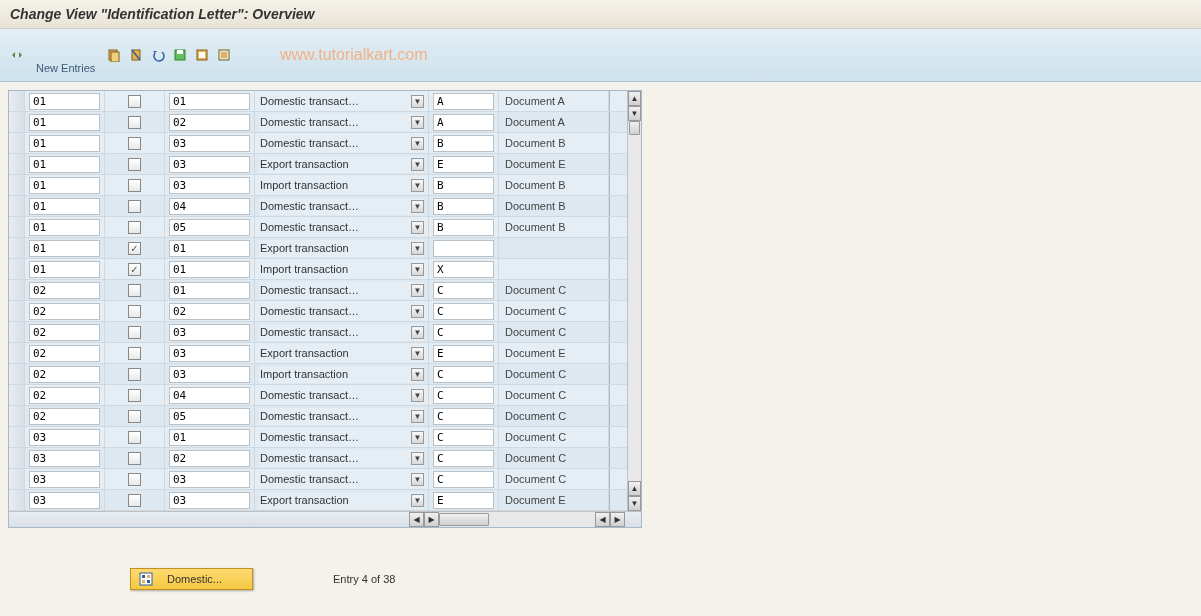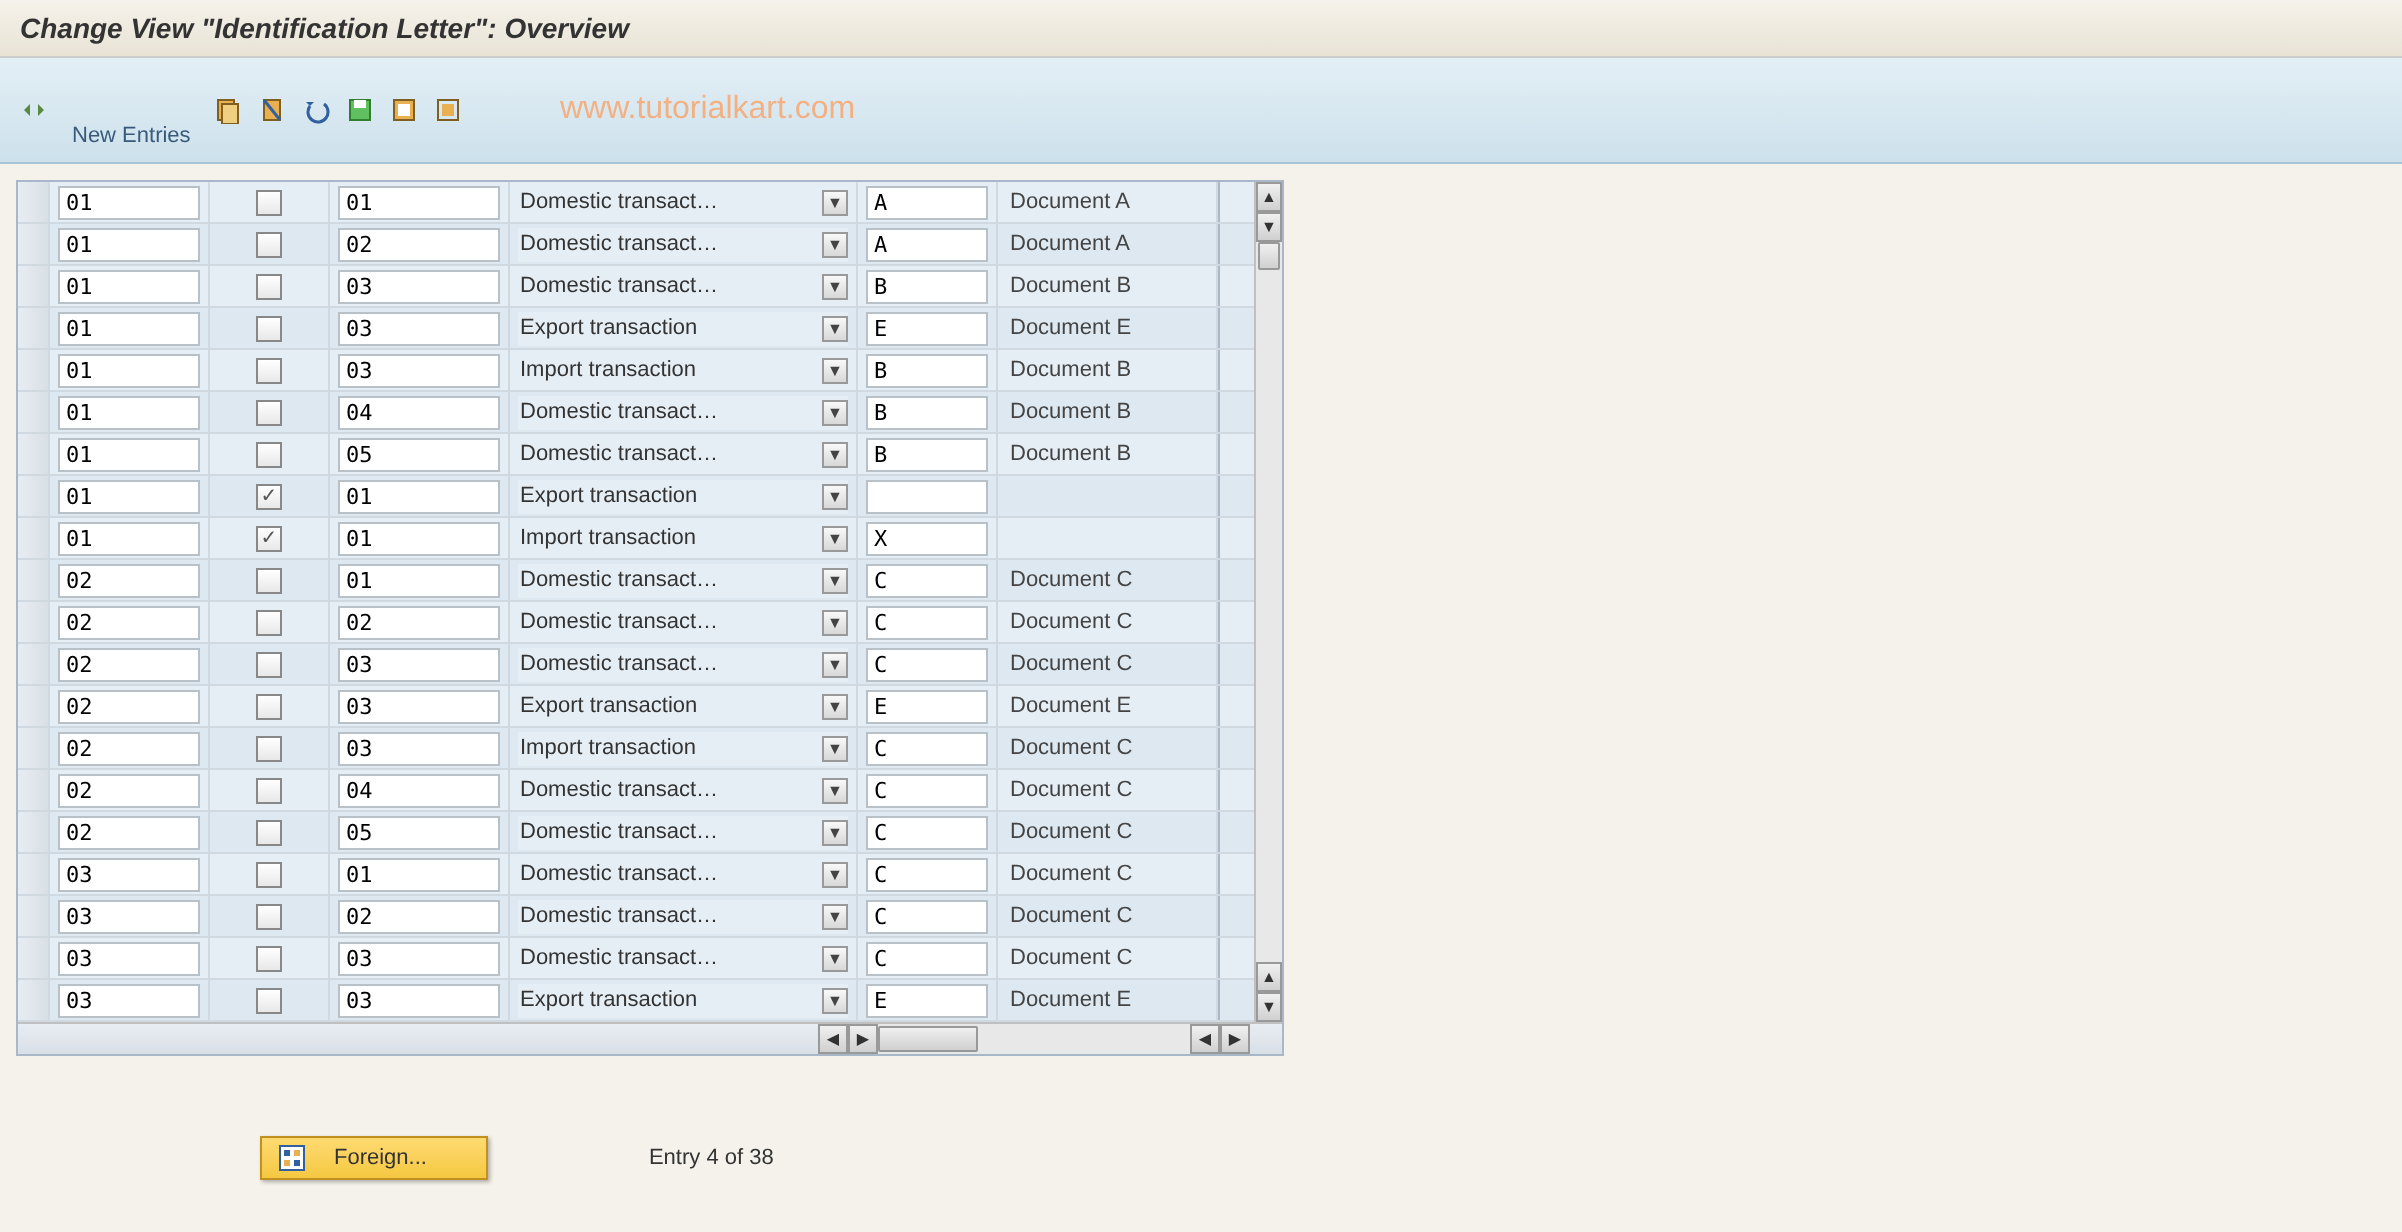--- a/index.html
+++ b/index.html
@@ -666,16 +666,16 @@
   <div class="position-btn">
     <span class="picon">
       <svg width="14" height="14">
           <rect x="1" y="1" width="12" height="12" fill="#fff" stroke="#3060a0"></rect>
           <rect x="3" y="3" width="3" height="3" fill="#3060a0"></rect>
           <rect x="8" y="3" width="3" height="3" fill="#e8b050"></rect>
           <rect x="3" y="8" width="3" height="3" fill="#e8b050"></rect>
           <rect x="8" y="8" width="3" height="3" fill="#3060a0"></rect>
         </svg>
     </span>
-    <span>Foreign...</span>
+    <span>Domestic...</span>
   </div>
   <span class="entry-label">Entry 4 of 38</span>
 </div>
 
 </body></html>

